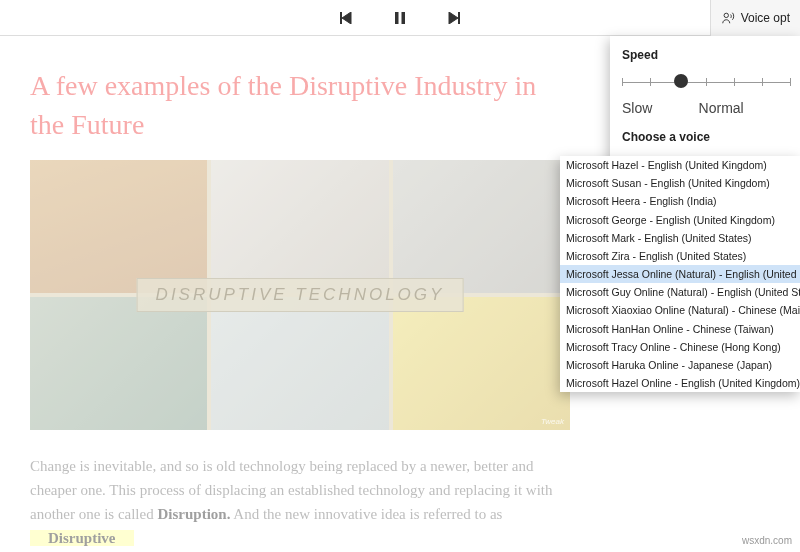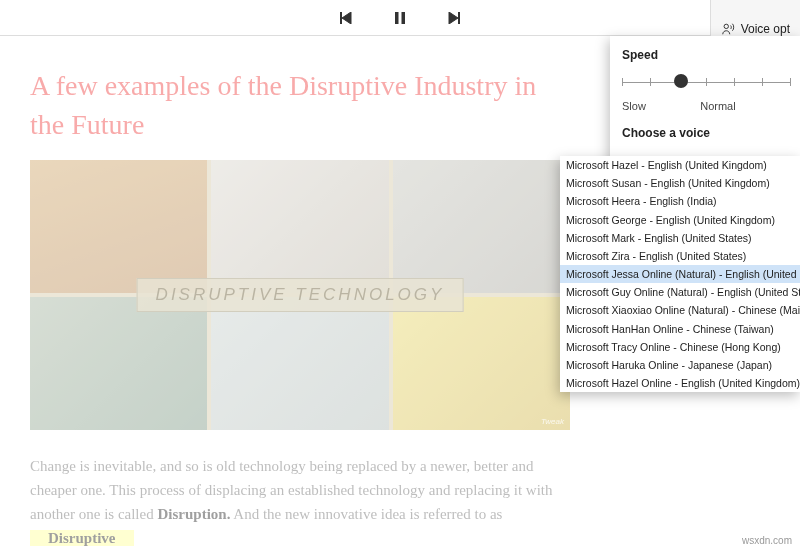--- a/index.html
+++ b/index.html
@@ -8,21 +8,21 @@
 
   
   .toolbar {
     height: 36px; width: 100%; display: flex; align-items: center;
     border-bottom: 1px solid #ddd; background: #fff; position: relative;
   }
   .playback-controls { margin: 0 auto; display: flex; gap: 40px; align-items: center; }
   .playback-controls .ctl { width: 14px; height: 14px; display:flex; align-items:center; justify-content:center; cursor:pointer; }
   .playback-controls svg { stroke: #333; fill: #333; }
   .voice-opt {
-    position:absolute; right:0; top:0; height:36px; display:flex; align-items:flex-end; gap:6px;
+    position:absolute; right:0; top:0; height:36px; display:flex; align-items:center; gap:6px;
     padding: 0 10px; border-left:1px solid #ddd; background:#f6f6f6; font-size:12px; color:#222; cursor:pointer;
   }
 
   
   .content { position:relative; padding: 30px 30px 0 30px; height: calc(552px - 36px); }
   .content::before { content:""; position:absolute; inset:0; background: rgba(255,255,255,0.55); pointer-events:none; z-index:1; }
   .content h1 {
     font-family: Georgia, serif; font-weight: normal; color:#ef4444;
     font-size:28px; line-height:1.4; max-width: 520px;
   }
@@ -56,21 +56,21 @@
   .panel {
     position:absolute; top:36px; right:0; width:190px; background:#fff;
     box-shadow: -2px 4px 12px rgba(0,0,0,0.25); z-index:3; padding:12px 10px 10px 12px;
     font-size:11px; color:#222;
   }
   .panel-section-title { font-weight:600; font-size:12px; margin-bottom:10px; }
   .slider-wrap { position:relative; height:26px; margin-bottom:2px; }
   .slider-track { position:absolute; top:10px; left:0; right:0; height:1px; background:#999; }
   .slider-tick { position:absolute; top:6px; width:1px; height:8px; background:#999; }
   .slider-thumb { position:absolute; top:2px; width:14px; height:14px; border-radius:50%; background:#333; border:2px solid #333; cursor:grab; }
-  .slider-labels { display:flex; justify-content:space-between; padding: 0 0 14px 0; font-size:11px; color:#444; }
+  .slider-labels { display:flex; justify-content:space-between; padding: 0 0 14px 0; font-size:14px; color:#444; }
   .slider-labels span:last-child { visibility: hidden; } 
 
   .voice-input {
     width:100%; margin-top:8px; height:22px; border:1px solid #888; padding:0 5px; font-size:10.5px;
     color:#222; background:#fff;
   }
 
   .voice-list {
     position:absolute; top:156px; right:0; width:240px; max-height:270px; overflow:hidden;
     background:#fff; box-shadow: -2px 4px 12px rgba(0,0,0,0.25); z-index:4;

